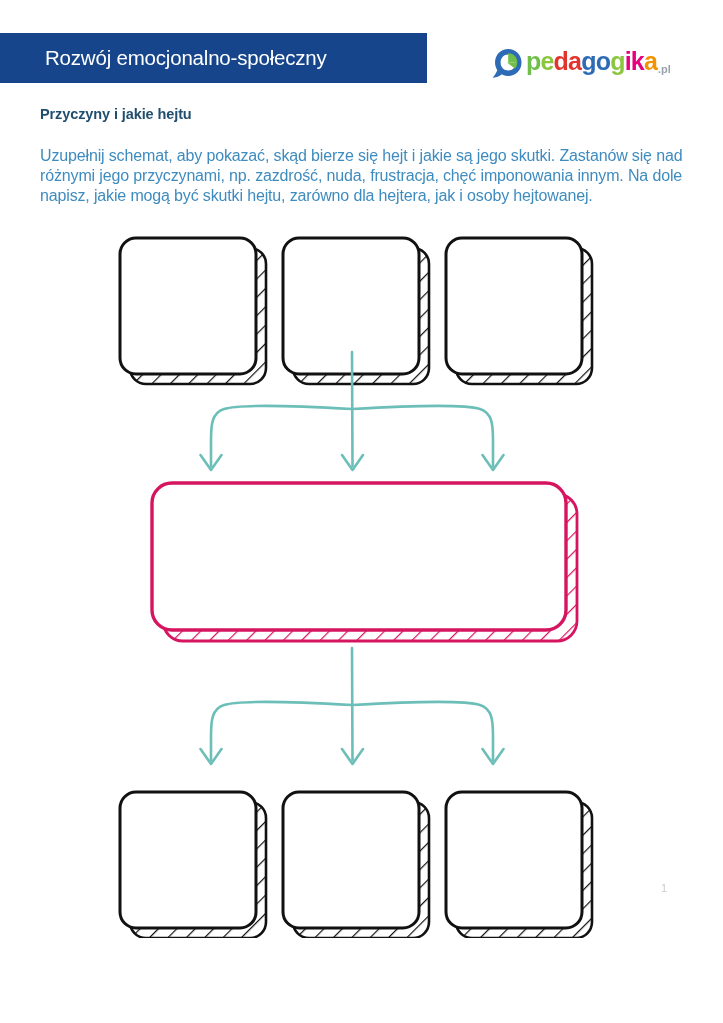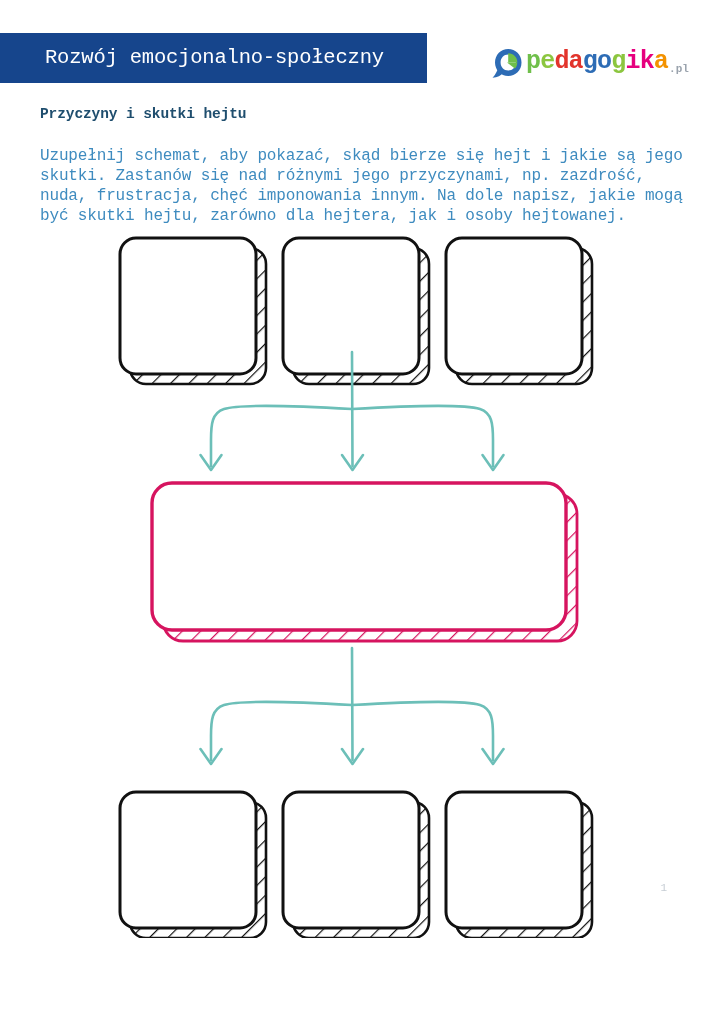--- a/index.html
+++ b/index.html
@@ -10,21 +10,20 @@
   body {
     font-family: "Liberation Sans", sans-serif;
     -webkit-font-smoothing: antialiased;
   }
   #page {
     position: relative;
     width: 723px;
     height: 938px;
     background: #ffffff;
     overflow: hidden;
-    font-family: Liberation Mono, monospace;
   }
 
   
   #header-banner {
     position: absolute;
     left: 0;
     top: 33px;
     width: 427px;
     height: 50px;
     background: #16458C;
@@ -140,21 +139,21 @@
     <span class="ltr" style="color:#E2342C">a</span>
     <span class="ltr" style="color:#2D6CB5">g</span>
     <span class="ltr" style="color:#2D6CB5">o</span>
     <span class="ltr" style="color:#8CC63F">g</span>
     <span class="ltr" style="color:#E6007E">i</span>
     <span class="ltr" style="color:#E6007E">k</span>
     <span class="ltr" style="color:#F39200">a</span>
     <span class="tld">.pl</span>
   </div>
 
-  <div id="section-heading">Przyczyny i skutki hejtu</div>
+  <div id="section-heading">Przyczyny i jakie hejtu</div>
   <div id="intro-paragraph">Uzupełnij schemat, aby pokazać, skąd bierze się hejt i jakie są jego skutki. Zastanów się nad różnymi jego przyczynami, np. zazdrość, nuda, frustracja, chęć imponowania innym. Na dole napisz, jakie mogą być skutki hejtu, zarówno dla hejtera, jak i osoby hejtowanej.</div>
 
   <svg id="diagram" viewBox="0 0 723 1023">
     <defs>
 
       <pattern id="hatchDark" width="13" height="13" patternUnits="userSpaceOnUse" patternTransform="rotate(45)">
         <rect width="13" height="13" fill="#ffffff"></rect>
         <line x1="0" y1="0" x2="0" y2="13" stroke="#111111" stroke-width="2.4"></line>
       </pattern>
       <pattern id="hatchPink" width="13" height="13" patternUnits="userSpaceOnUse" patternTransform="rotate(45)">

